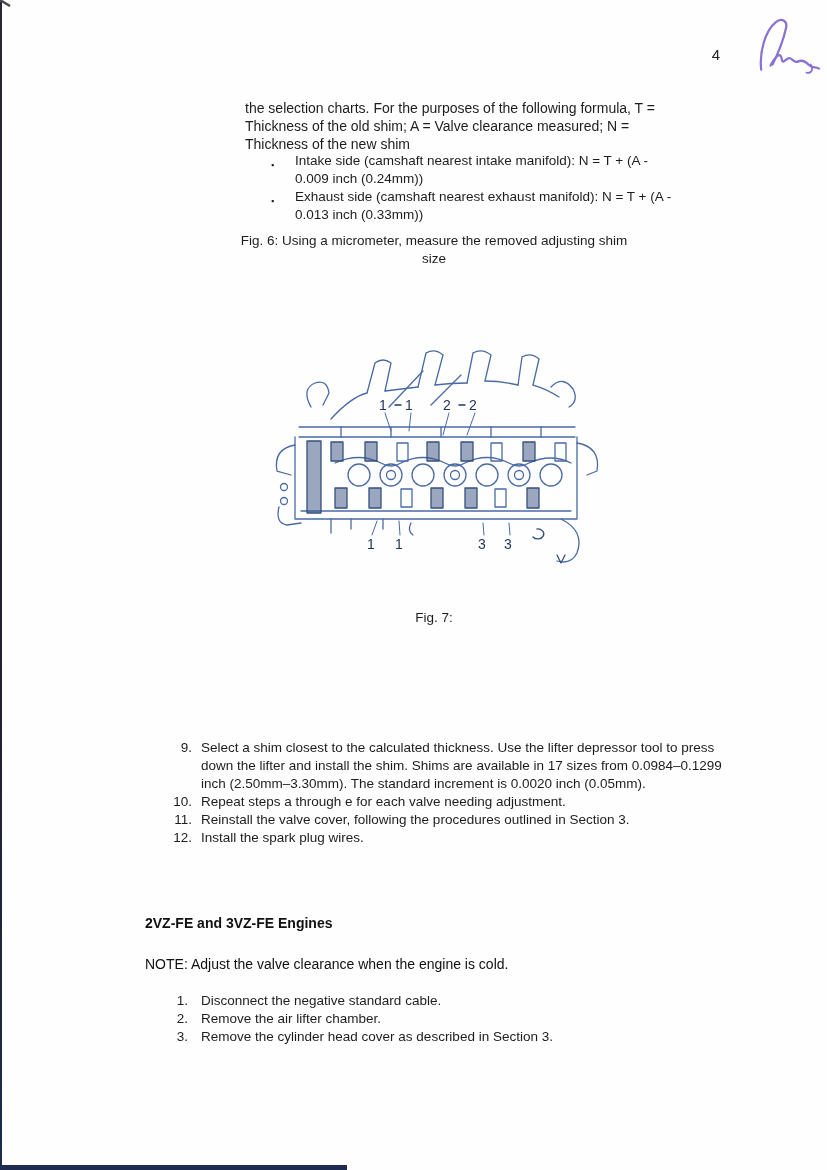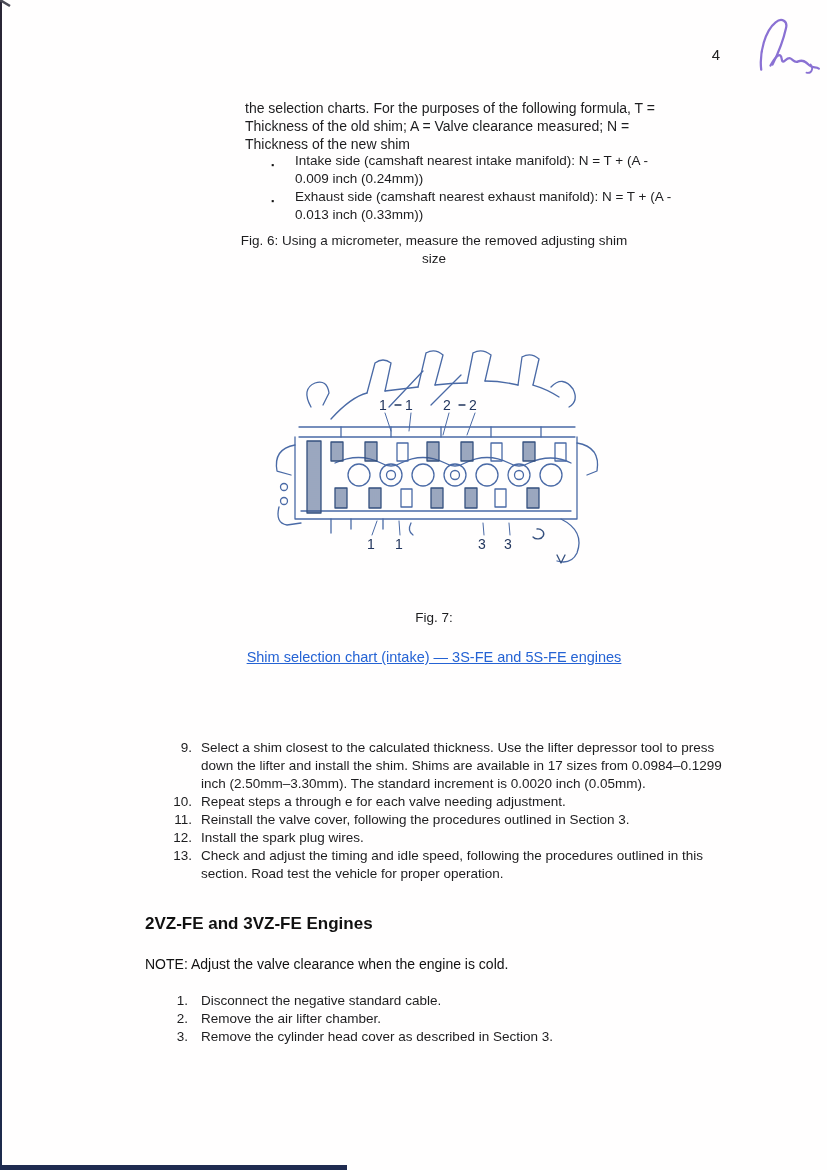--- a/index.html
+++ b/index.html
@@ -34,21 +34,21 @@
   .diagram text{font-family:"Liberation Sans",sans-serif;font-size:14px;fill:#22365e;}
   
   .steps{position:absolute;font-size:13.5px;line-height:18px;}
   .step{display:flex;}
   .step .num{flex:none;text-align:right;}
   .step .txt{flex:1;}
   .main-steps{left:148px;top:739px;width:580px;}
   .main-steps .num{width:44px;padding-right:9px;}
   .vz-steps{left:148px;top:992px;width:580px;}
   .vz-steps .num{width:40px;padding-right:13px;}
-  .heading{position:absolute;left:145px;top:914px;margin:0;font-size:17px;
+  .heading{position:absolute;left:145px;top:914px;margin:0;font-size:14px;
            font-weight:bold;color:#111;line-height:19px;}
   .note{position:absolute;left:145px;top:955px;margin:0;font-size:14px;
         font-weight:normal;color:#111;line-height:18px;}
 </style>
 </head>
 <body>
 
 <div class="page">
 
   <div class="scan-left"></div>
@@ -163,45 +163,38 @@
       <text x="172" y="63">2</text>
       <text x="198" y="63">2</text>
       <text x="96" y="202">1</text>
       <text x="124" y="202">1</text>
       <text x="207" y="202">3</text>
       <text x="233" y="202">3</text>
     </g>
   </svg>
 
   <p class="centerline fig7label">Fig. 7:</p>
-  <p class="centerline linkline1">
-    <a class="doclink">Shim selection chart (intake) — 3S-FE and 5S-FE engines</a>
-  </p>
 
   <div class="steps main-steps">
     <div class="step">
       <span class="num">9.</span>
       <span class="txt">Select a shim closest to the calculated thickness. Use the lifter depressor tool to press down the lifter and install the shim. Shims are available in 17 sizes from 0.0984–0.1299 inch (2.50mm–3.30mm). The standard increment is 0.0020 inch (0.05mm).</span>
     </div>
     <div class="step">
       <span class="num">10.</span>
       <span class="txt">Repeat steps a through e for each valve needing adjustment.</span>
     </div>
     <div class="step">
       <span class="num">11.</span>
       <span class="txt">Reinstall the valve cover, following the procedures outlined in Section 3.</span>
     </div>
     <div class="step">
       <span class="num">12.</span>
       <span class="txt">Install the spark plug wires.</span>
     </div>
-    <div class="step">
-      <span class="num">13.</span>
-      <span class="txt">Check and adjust the timing and idle speed, following the procedures outlined in this section. Road test the vehicle for proper operation.</span>
-    </div>
   </div>
 
   <h2 class="heading">2VZ-FE and 3VZ-FE Engines</h2>
   <p class="note">NOTE: Adjust the valve clearance when the engine is cold.</p>
 
   <div class="steps vz-steps">
     <div class="step">
       <span class="num">1.</span>
       <span class="txt">Disconnect the negative standard cable.</span>
     </div>

